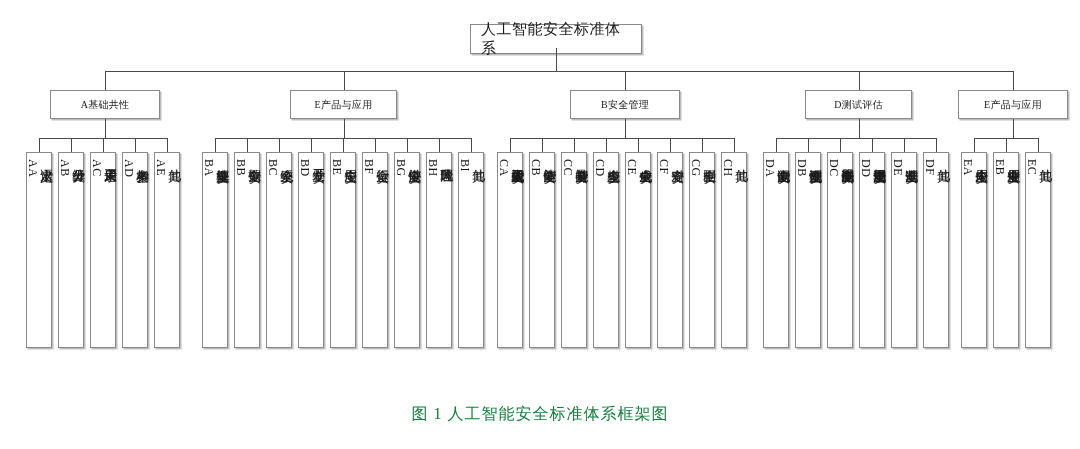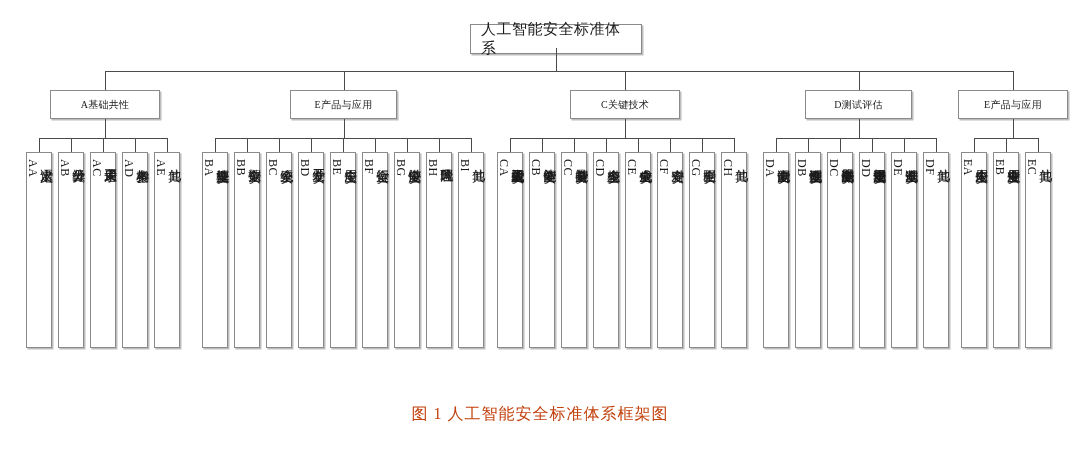--- a/index.html
+++ b/index.html
@@ -89,40 +89,40 @@
 
   
   #caption {
     position: absolute;
     left: 0;
     top: 404px;
     width: 1080px;
     text-align: center;
     font-size: 16px;
     letter-spacing: 1px;
-    color: #c2410c;
+    color: #15803d;
     font-family: "Liberation Serif", "DejaVu Serif", serif;
   }
 </style>
 </head>
 <body>
 
 <div id="diagram">
     <div class="node root" style="left: 470px; top: 12px; width: 172px; height: 30px; margin-top: 12px;">
       <span>人工智能安全标准体系</span>
     </div>
     <div class="ln v" style="left: 556px; top: 48px; height: 23px;"></div>
     <div class="node cat" style="left: 50px; top: 90px; width: 110px; height: 29px;">
       <span>A基础共性</span>
     </div>
     <div class="node cat" style="left: 290px; top: 90px; width: 107px; height: 29px;">
       <span>E产品与应用</span>
     </div>
     <div class="node cat" style="left: 570px; top: 90px; width: 110px; height: 29px;">
-      <span>C关键技术</span>
+      <span>B安全管理</span>
     </div>
     <div class="node cat" style="left: 958px; top: 90px; width: 110px; height: 29px;">
       <span>E产品与应用</span>
     </div>
     <div class="node cat" style="left: 805px; top: 90px; width: 107px; height: 29px;">
       <span>D测试评估</span>
     </div>
     <div class="ln h" style="left: 105px; top: 71px; width: 908px;"></div>
     <div class="ln v" style="left: 105px; top: 71px; height: 19px;"></div>
     <div class="ln v" style="left: 344px; top: 71px; height: 19px;"></div>

